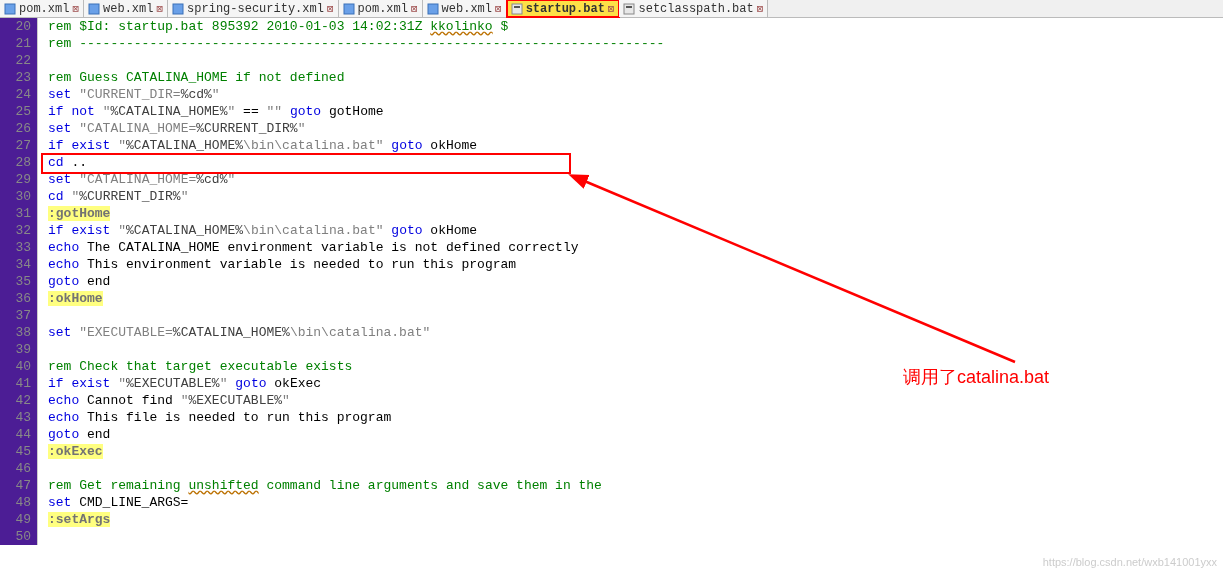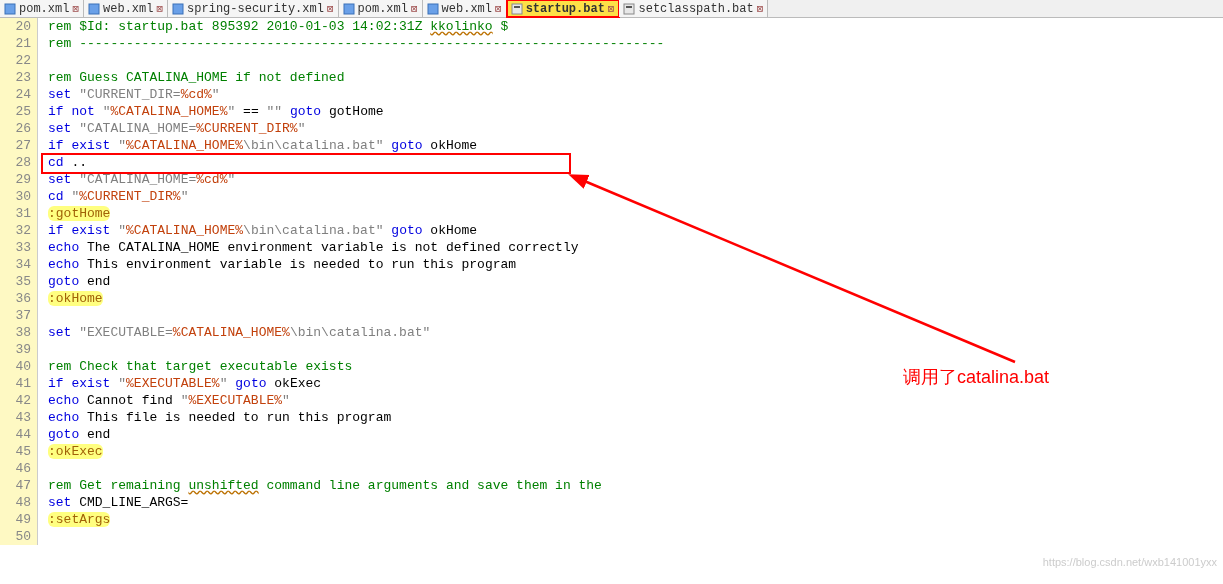--- a/index.html
+++ b/index.html
@@ -5,30 +5,30 @@
   * { margin: 0; padding: 0; box-sizing: border-box; }
   body { font-family: "Courier New", monospace; font-size: 13px; background: #fff; position: relative; width: 1223px; height: 584px; overflow: hidden; }
   .tabs { display: flex; background: #f0f0f0; border-bottom: 1px solid #bbb; height: 18px; }
   .tab { display: flex; align-items: center; padding: 0 4px; border-right: 1px solid #bbb; background: #f5f5f5; font-family: "Courier New", monospace; font-size: 12px; color: #333; gap: 3px; cursor: pointer; }
   .tab.active { background: #fde047; font-weight: bold; }
   .tab.highlighted { outline: 2px solid #ff0000; outline-offset: -1px; }
   .tab-icon { width: 12px; height: 12px; display: inline-flex; align-items: center; justify-content: center; }
   .tab-icon svg { width: 12px; height: 12px; }
   .close-x { color: #a05050; font-size: 11px; font-weight: normal; }
   .editor { display: flex; background: #fff; }
-  .gutter { width: 38px; background: #fef9c3; border-right: 1px solid #ccc; text-align: right; padding-right: 6px; color: #888; user-select: none; }
+  .gutter { width: 38px; background: #4c1d95; border-right: 1px solid #ccc; text-align: right; padding-right: 6px; color: #888; user-select: none; }
   .gutter div { height: 17px; line-height: 17px; font-size: 13px; }
   .code { flex: 1; position: relative; }
   .line { height: 17px; line-height: 17px; white-space: pre; padding-left: 10px; }
   .t-comment { color: #008000; }
   .t-keyword { color: #0000e0; }
   .t-string  { color: #808080; }
-  .t-var     { color: #c2410c; }
+  .t-var     { color: #404040; }
   .t-plain   { color: #000; }
-  .t-label   { color: #a16207; font-weight: normal; border-radius: 6px; }
+  .t-label   { color: #737373; font-weight: bold; }
   .hl-yellow { background: #ffff80; }
   .box-red { position: absolute; border: 2px solid #ff0000; pointer-events: none; }
   .arrow { position: absolute; pointer-events: none; }
   .annotation { position: absolute; color: #ff0000; font-family: "SimSun","Microsoft YaHei",sans-serif; font-size: 18px; }
   .squiggle { text-decoration: underline wavy #bb7000; text-decoration-skip-ink: none; }
   .watermark { position: absolute; right: 6px; bottom: 16px; color: #ccc; font-family: sans-serif; font-size: 11px; }
 </style>
 </head>
 <body>
 

